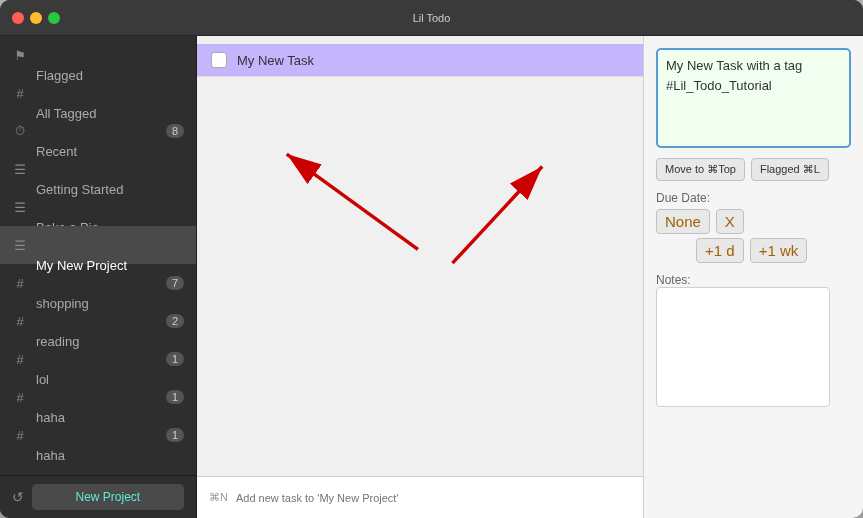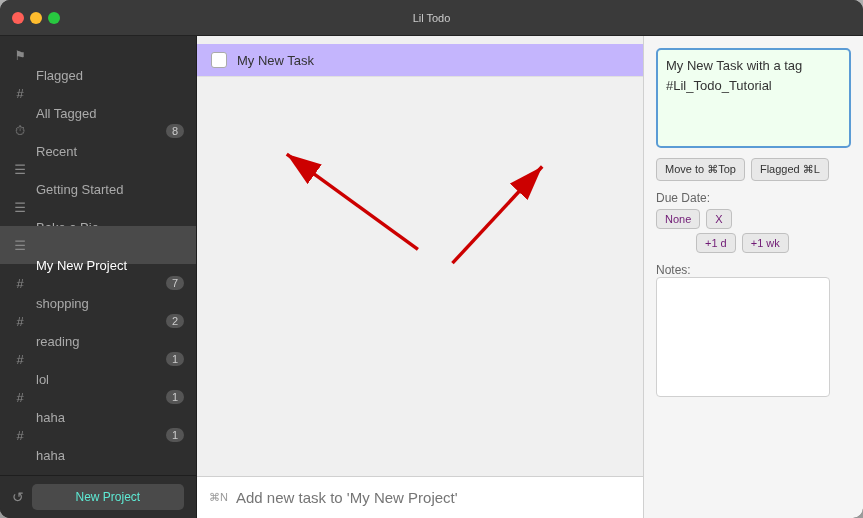--- a/index.html
+++ b/index.html
@@ -165,21 +165,21 @@
       gap: 8px;
     }
     .task-input-shortcut {
       font-size: 11px;
       color: #999;
     }
     .task-input {
       flex: 1;
       border: none;
       outline: none;
-      font-size: 15px;
+      font-size: 11px;
       color: #14532d;
       background: transparent;
     }
     
     .detail-panel {
       width: 220px;
       background: #f5f5f5;
       border-left: 1px solid #d0d0d0;
       display: flex;
       flex-direction: column;
@@ -219,22 +219,22 @@
     .due-date-row {
       display: flex;
       gap: 6px;
       align-items: center;
     }
     .due-btn {
       background: #e8e8e8;
       border: 1px solid #c0c0c0;
       border-radius: 4px;
       padding: 3px 8px;
-      font-size: 11px;
-      color: #701a75;
+      font-size: 15px;
+      color: #a16207;
       cursor: pointer;
     }
     .notes-area {
       border: 1px solid #d0d0d0;
       border-radius: 4px;
       background: white;
       flex: 1;
       min-height: 120px;
       resize: none;
       font-size: 12px;

